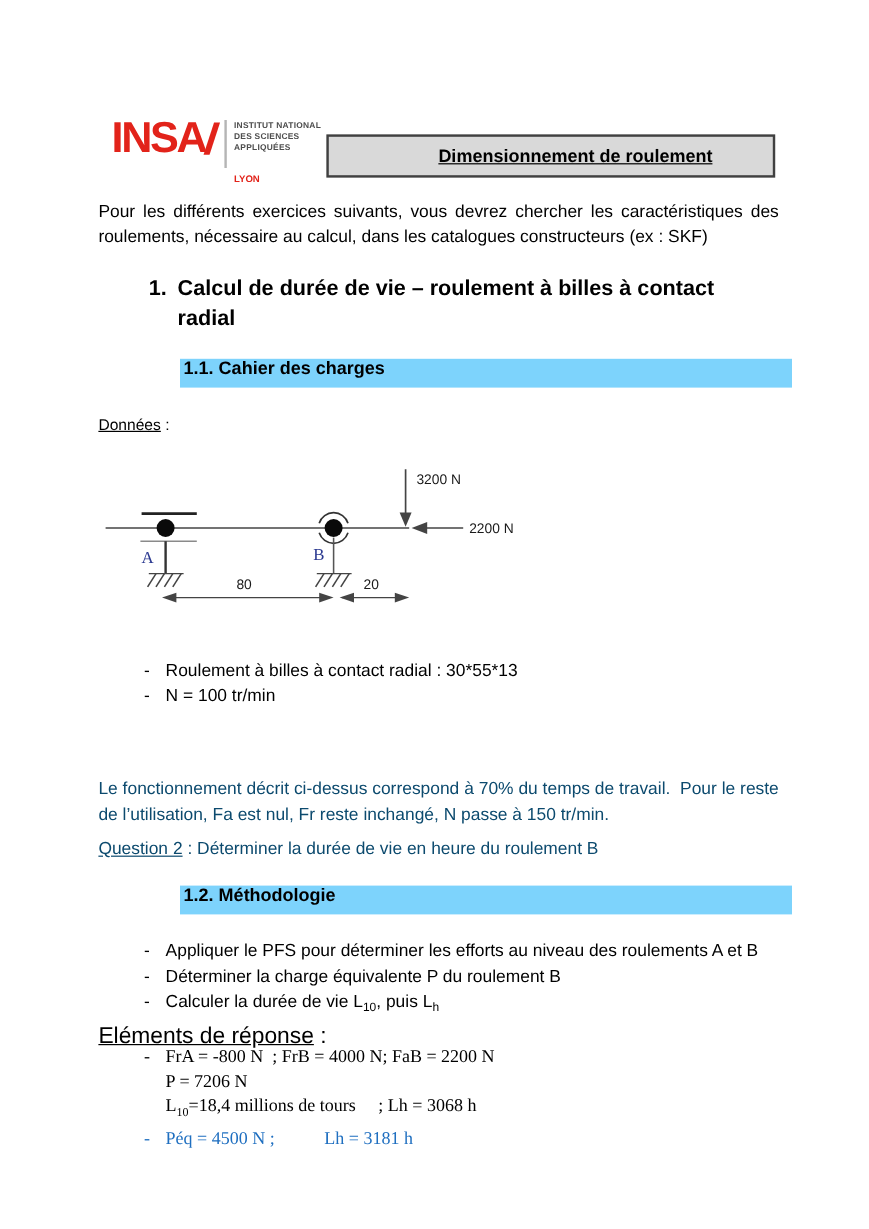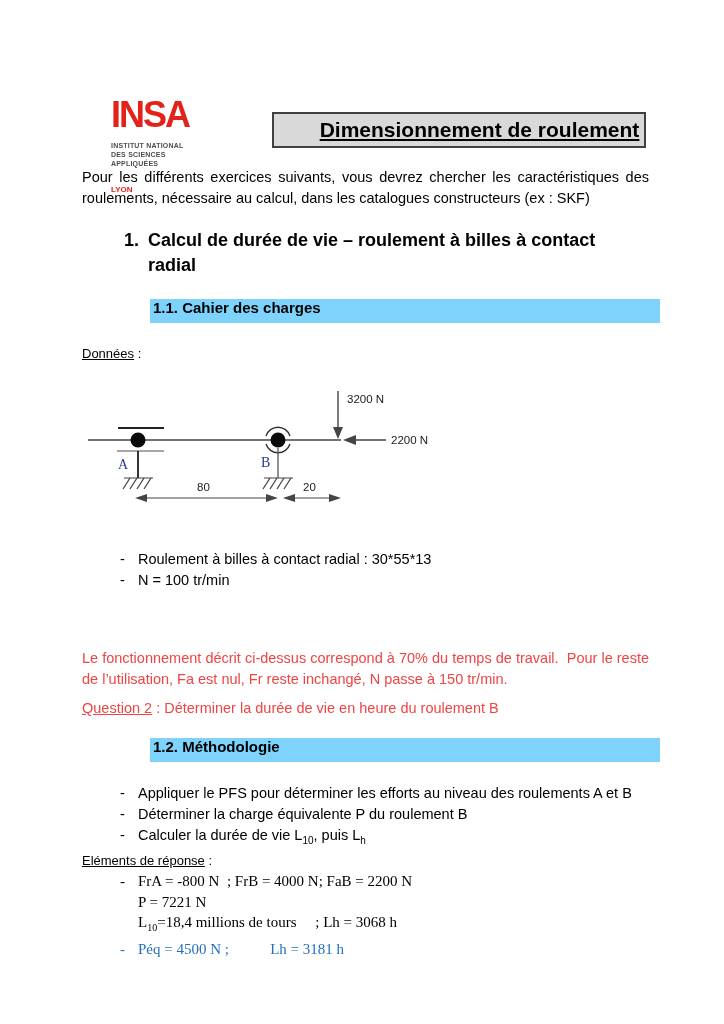--- a/index.html
+++ b/index.html
@@ -2,31 +2,31 @@
 <html><head>
 <meta charset="utf-8">
 <style>
   * { margin:0; padding:0; box-sizing:border-box; }
   html,body { background:#ffffff; }
   body { font-family:"Liberation Sans", sans-serif; color:#000; }
   .page { position:relative; width:724px; height:1024px; background:#fff; overflow:hidden; }
   .abs { position:absolute; }
 
   
-  .logo { top:98px; left:111px; height:56px; display:flex; align-items:flex-start;flex-direction:column; }
+  .logo { top:98px; left:93px; height:56px; display:flex; align-items:flex-start; }
   .logo-brand { font-weight:900; font-size:36px; line-height:34px; letter-spacing:-2px; color:#e2231a; font-family:"Liberation Sans", sans-serif; }
   .logo-slash { width:5px; height:27px; background:#e2231a; transform:skewX(-18deg); margin-left:3px; margin-top:4px; }
   .logo-div { width:2px; height:40px; background:#b5b5b5; margin:2px 6px 0 8px; }
   .logo-texts { padding-top:3px; }
   .logo-org { font-size:7px; font-weight:700; color:#4d4d4d; line-height:9px; letter-spacing:0.2px; }
   .logo-city { font-size:8px; font-weight:900; color:#e2231a; line-height:10px; margin-top:17px; }
 
   .title-box { top:112px; left:272px; width:374px; height:36px; background:#d9d9d9;
     border:2px solid #404040; display:flex; align-items:center; justify-content:center; }
-  .title-box span { font-size:21px; font-weight:bold; text-decoration:underline;margin-left:41px; }
+  .title-box span { font-size:15px; font-weight:bold; text-decoration:underline;margin-left:41px; }
 
   
   .intro { top:167px; left:82px; width:567px; font-size:14.5px; line-height:21px; text-align:justify; }
 
   .h1 { top:228px; left:124px; width:520px; display:flex; font-size:18px; font-weight:bold; line-height:25px; }
   .h1 .num { width:24px; flex:none; }
   .h1 .txt { width:496px; }
 
   .secbar { left:150px; width:510px; height:24px; background:#7dd3fc; display:flex; align-items:flex-start; }
   .secbar span { font-size:15px; font-weight:bold; padding-left:3px; }
@@ -45,25 +45,25 @@
   .list { font-size:14.5px; line-height:21px; }
   .li { display:flex; }
   .li .dash { width:18px; flex:none; }
   .data-list { top:549px; left:120px; width:520px; }
   .method-list { top:783px; left:120px; width:530px; }
 
   .q { font-size:14.5px; left:82px; width:567px; }
   .q1 { top:616px; }
   .note { top:648px; left:82px; width:567px; font-size:14.5px; line-height:21px; text-align:justify; white-space:pre-wrap; }
   .q2 { top:700px; }
-  .blue { color:#ef4444; }
+  .blue { color:#0c4a6e; }
 
   sub { font-size:10px; }
 
-  .elements { top:853px; left:82px; font-size:13px; }
+  .elements { top:853px; left:82px; font-size:19px; }
   .answers { top:871px; left:120px; width:530px; font-family:"Liberation Serif", serif; font-size:15px; line-height:20.5px; }
   .answers .li { white-space:pre-wrap; }
   .answers .cont { padding-left:18px; white-space:pre-wrap; }
   .blue-serif { color:#1f6fc0; }
 </style>
 </head>
 <body>
 
 <div class="page">
 
@@ -186,21 +186,21 @@
 
   <div class="abs elements">
     <span class="u">Eléments de réponse</span><span> :</span>
   </div>
 
   <div class="abs answers">
     <div class="li">
       <span class="dash">-</span>
       <span>FrA = -800 N  ; FrB = 4000 N; FaB = 2200 N</span>
     </div>
-    <div class="cont">P = 7221 N</div>
+    <div class="cont">P = 7206 N</div>
     <div class="cont"><span>L</span><sub>10</sub><span>=18,4 millions de tours     ; Lh = 3068 h</span></div>
     <div class="li blue-serif">
       <span class="dash">-</span>
       <span>Péq = 4500 N ;           Lh = 3181 h</span>
     </div>
   </div>
 
 </div>
 
 </body></html>

